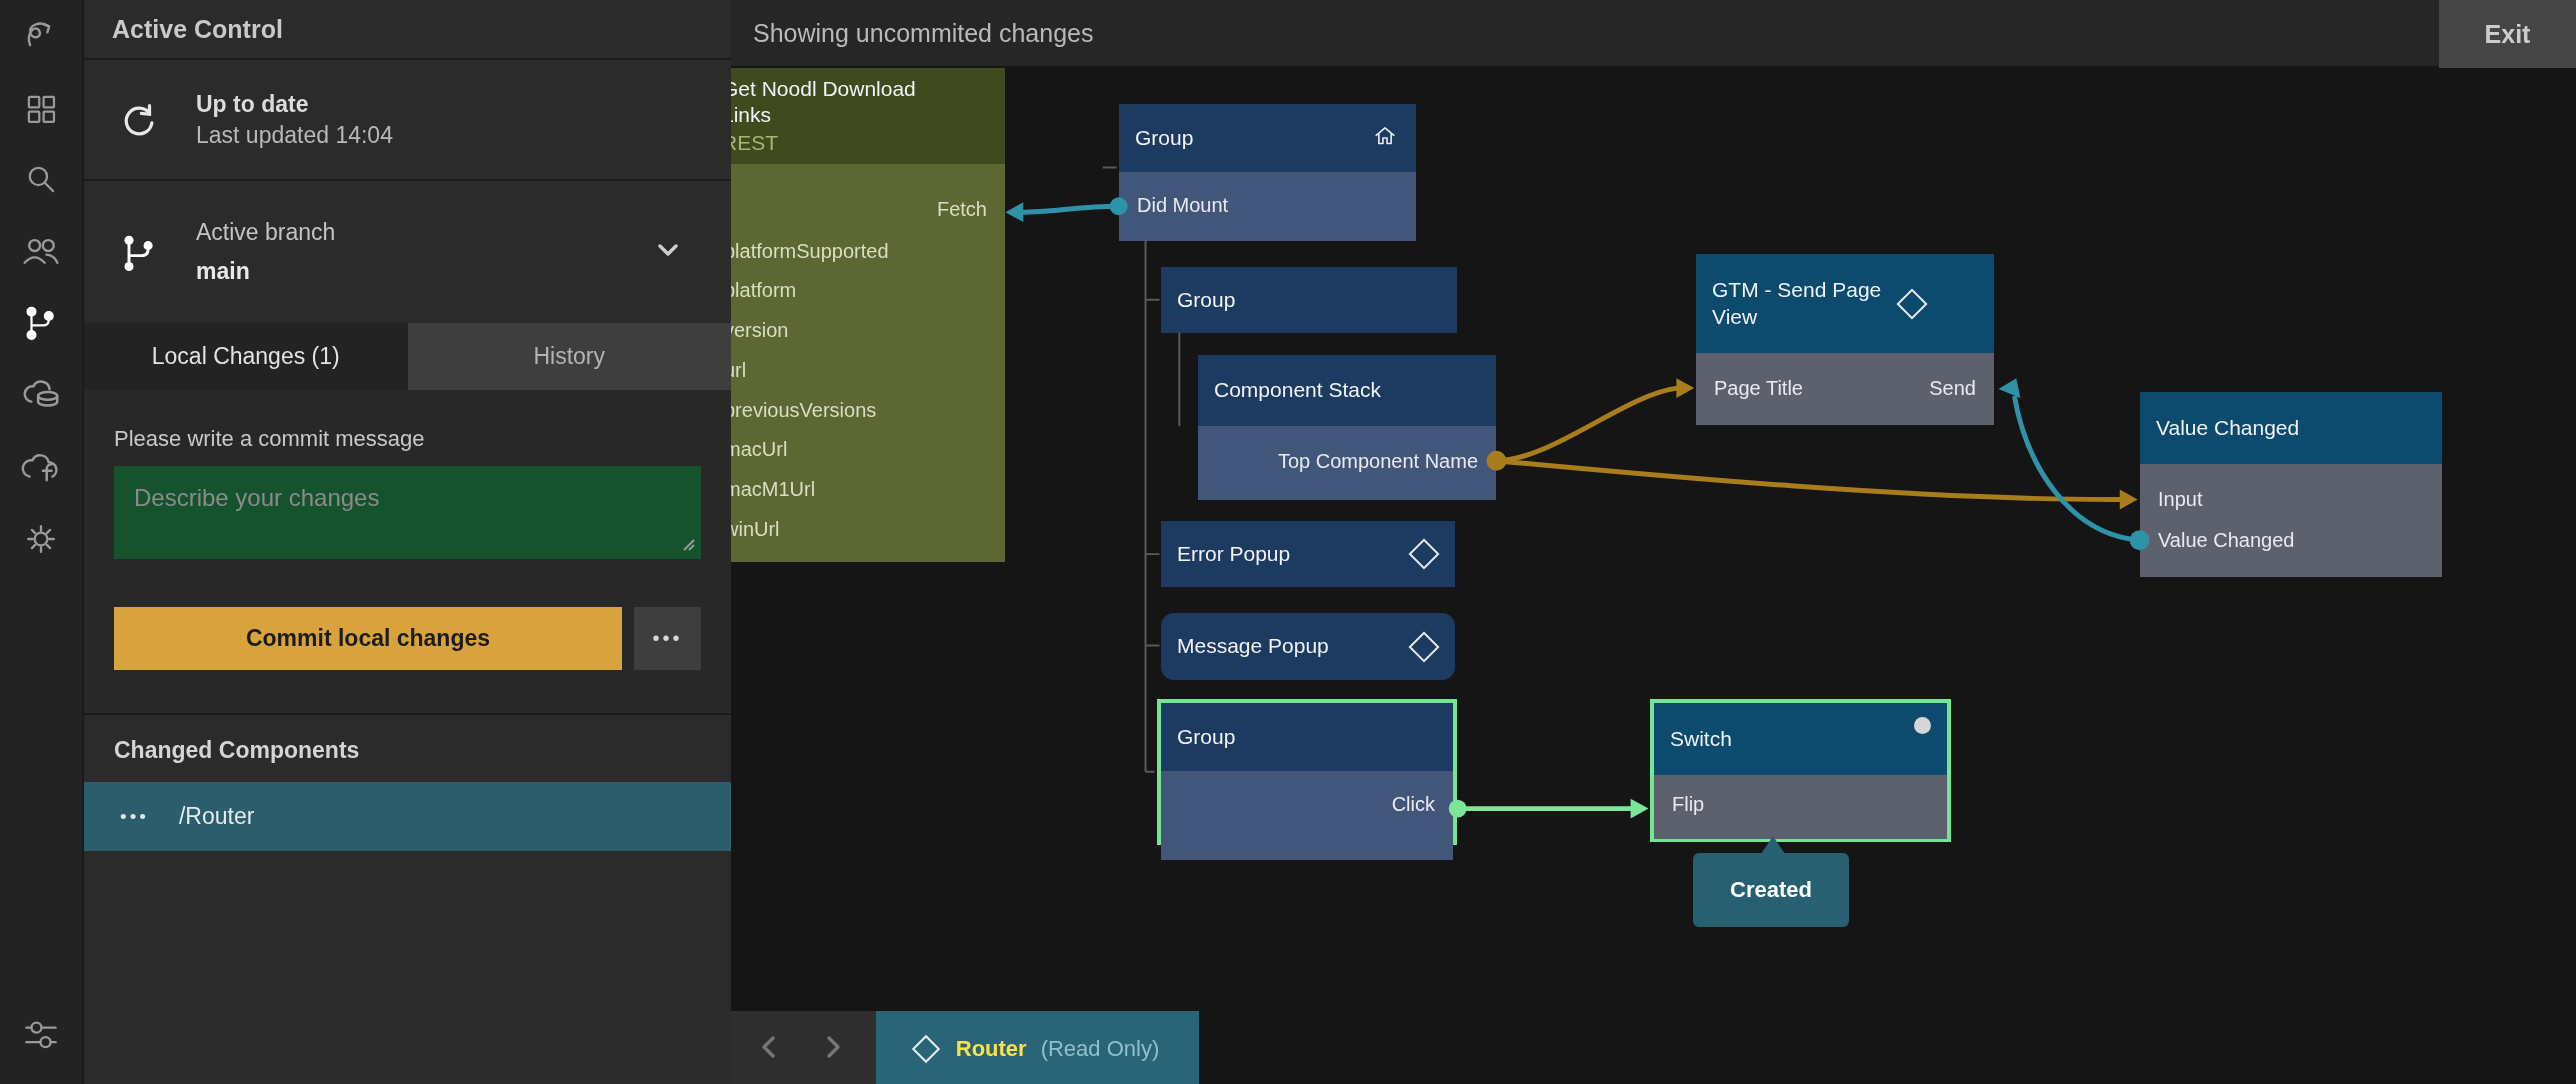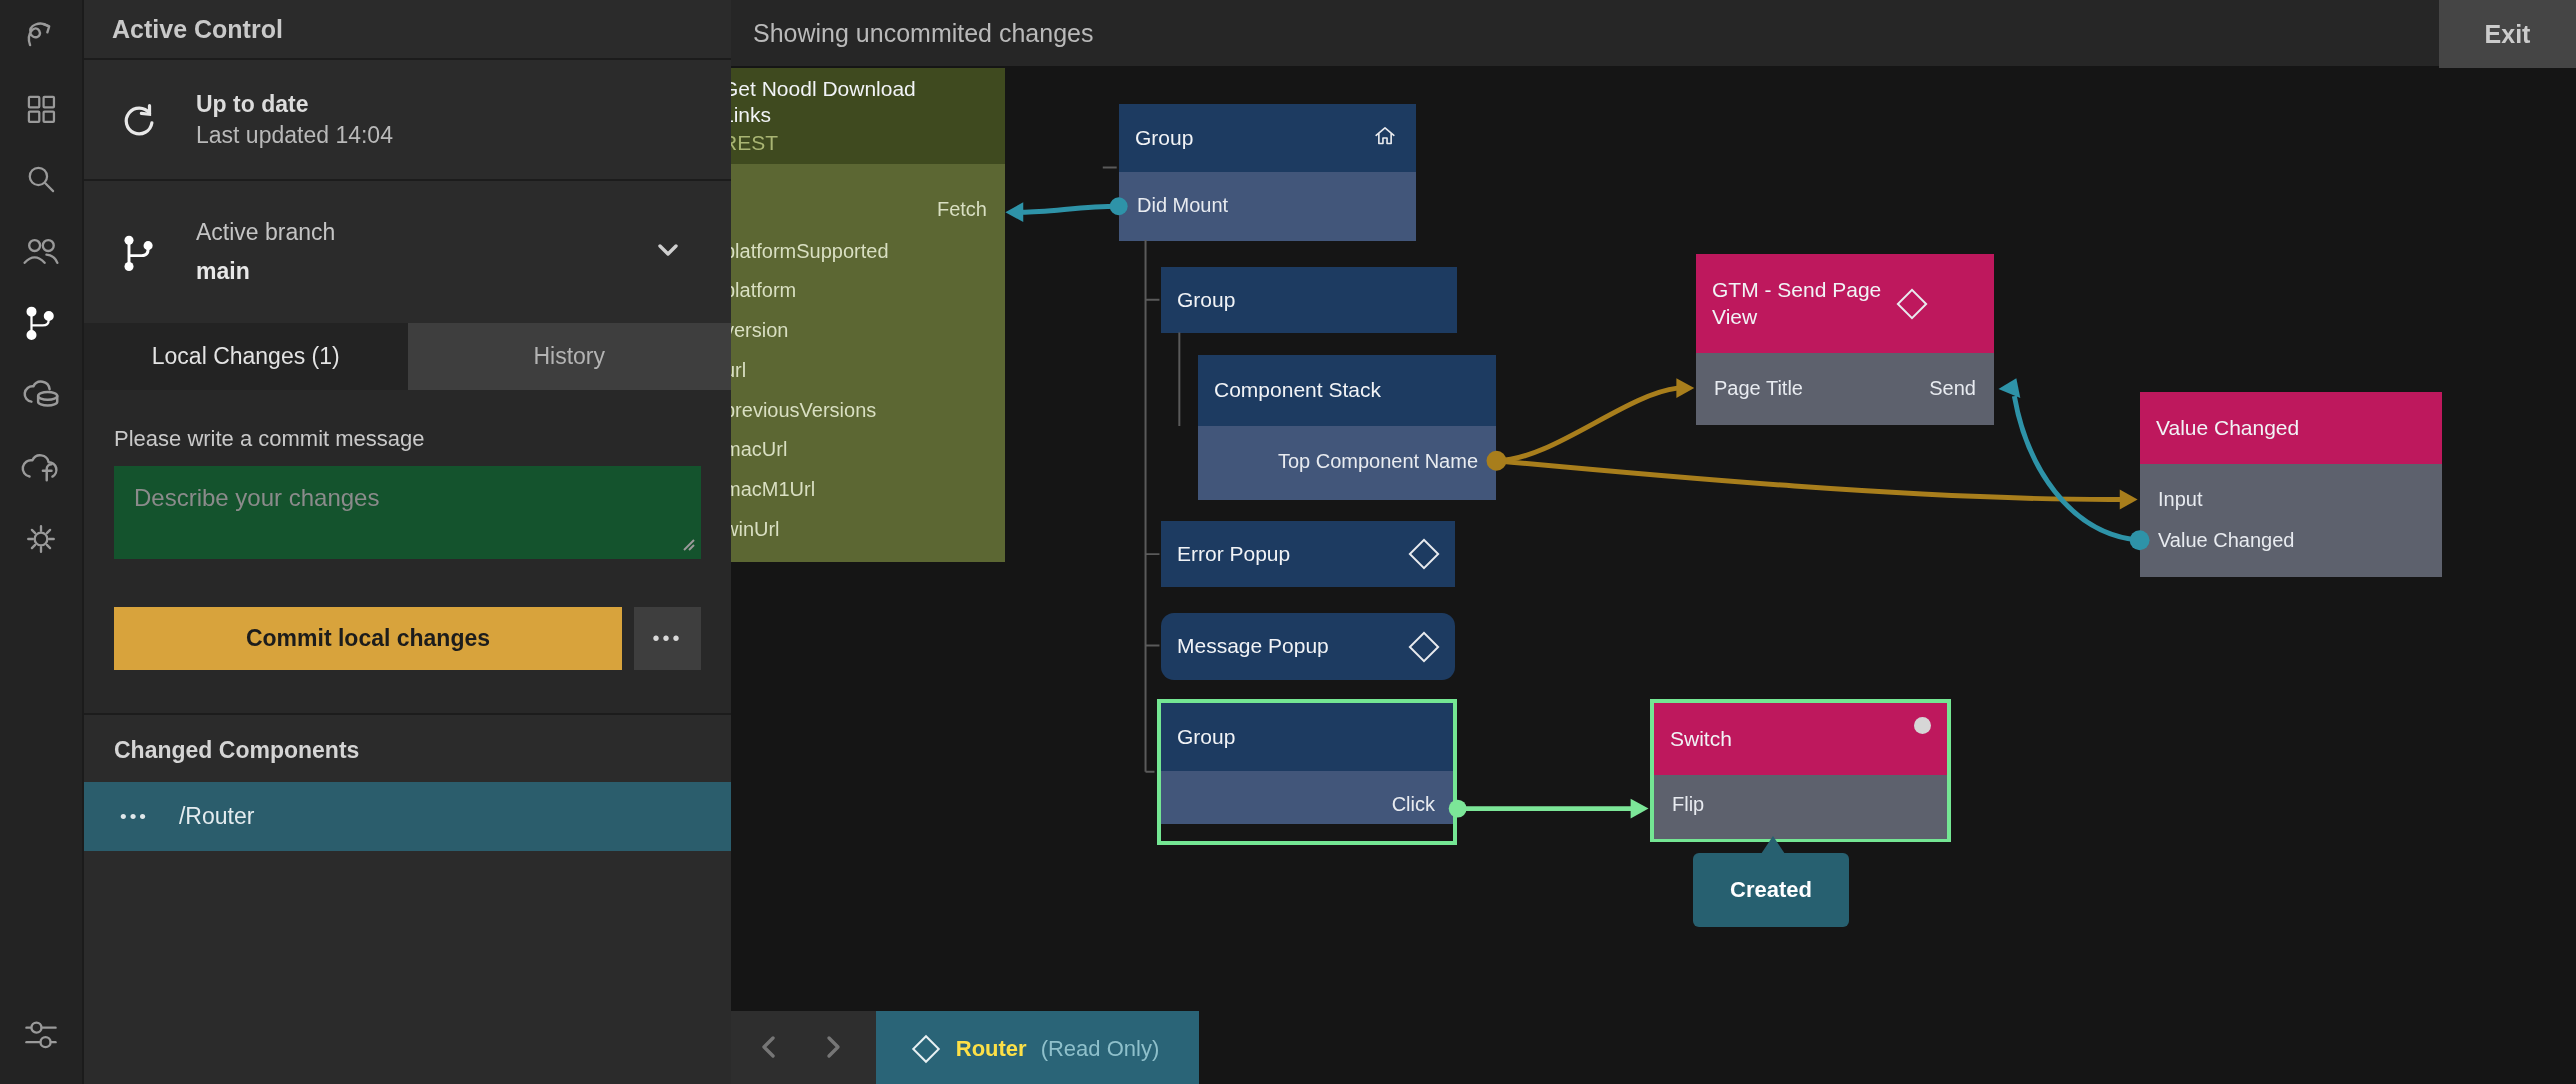--- a/index.html
+++ b/index.html
@@ -56,21 +56,21 @@
   
   .canvas{position:absolute;left:731px;top:66px;width:1845px;height:1019px;background:#151515;overflow:hidden;z-index:10;}
   .node{position:absolute;}
   .n-head{display:flex;align-items:center;padding:0 16px;color:#f1f3f6;font-size:21px;}
   .n-head .ttl{flex:1;line-height:1.25;}
   .n-body{position:relative;}
   .port{color:#e8ebf0;font-size:20px;position:absolute;left:18px;right:18px;}
   .port.r{text-align:right;}
   .navy .n-head{background:#1d3b61;}
   .navy .n-body{background:#42567a;}
-  .gray .n-head{background:#be185d;}
+  .gray .n-head{background:#0c4a6e;}
   .gray .n-body{background:#5d616d;}
   .rest .n-head{background:#3f4a1f;}
   .rest .n-body{background:#5c6733;}
   .rest .port{color:#d9dfc2;}
   .rest-sub{color:#a9b573;font-size:21px;margin-top:2px;}
   .sel{border:4px solid #74e693;}
   .diamond{width:22px;height:22px;border:2px solid #e8eaee;transform:rotate(45deg);flex:none;margin-right:4px;}
   .headicon svg{stroke:#e8eaee;stroke-width:2.4;fill:none;stroke-linecap:round;stroke-linejoin:round;}
   .switch-dot{position:absolute;right:16px;top:14px;width:17px;height:17px;border-radius:50%;background:#d6d6d6;}
   .wires{position:absolute;left:0;top:0;pointer-events:none;z-index:6;}
@@ -309,21 +309,21 @@
       <div class="n-head" style="height:67px;border-radius:13px;">
         <span class="ttl">Message Popup</span>
         <span class="diamond"></span>
       </div>
     </div>
 
     <div class="node navy sel" style="left:426px;top:633px;width:300px;height:146px;">
       <div class="n-head" style="height:68px;">
         <span class="ttl">Group</span>
       </div>
-      <div class="n-body" style="height:53px;">
+      <div class="n-body" style="height:89px;">
         <div class="port r" style="top:22px;">Click</div>
       </div>
     </div>
 
     <div class="node gray sel" style="left:919px;top:633px;width:301px;height:143px;">
       <div class="n-head" style="height:72px;position:relative;">
         <span class="ttl">Switch</span>
         <span class="switch-dot"></span>
       </div>
       <div class="n-body" style="height:64px;">

